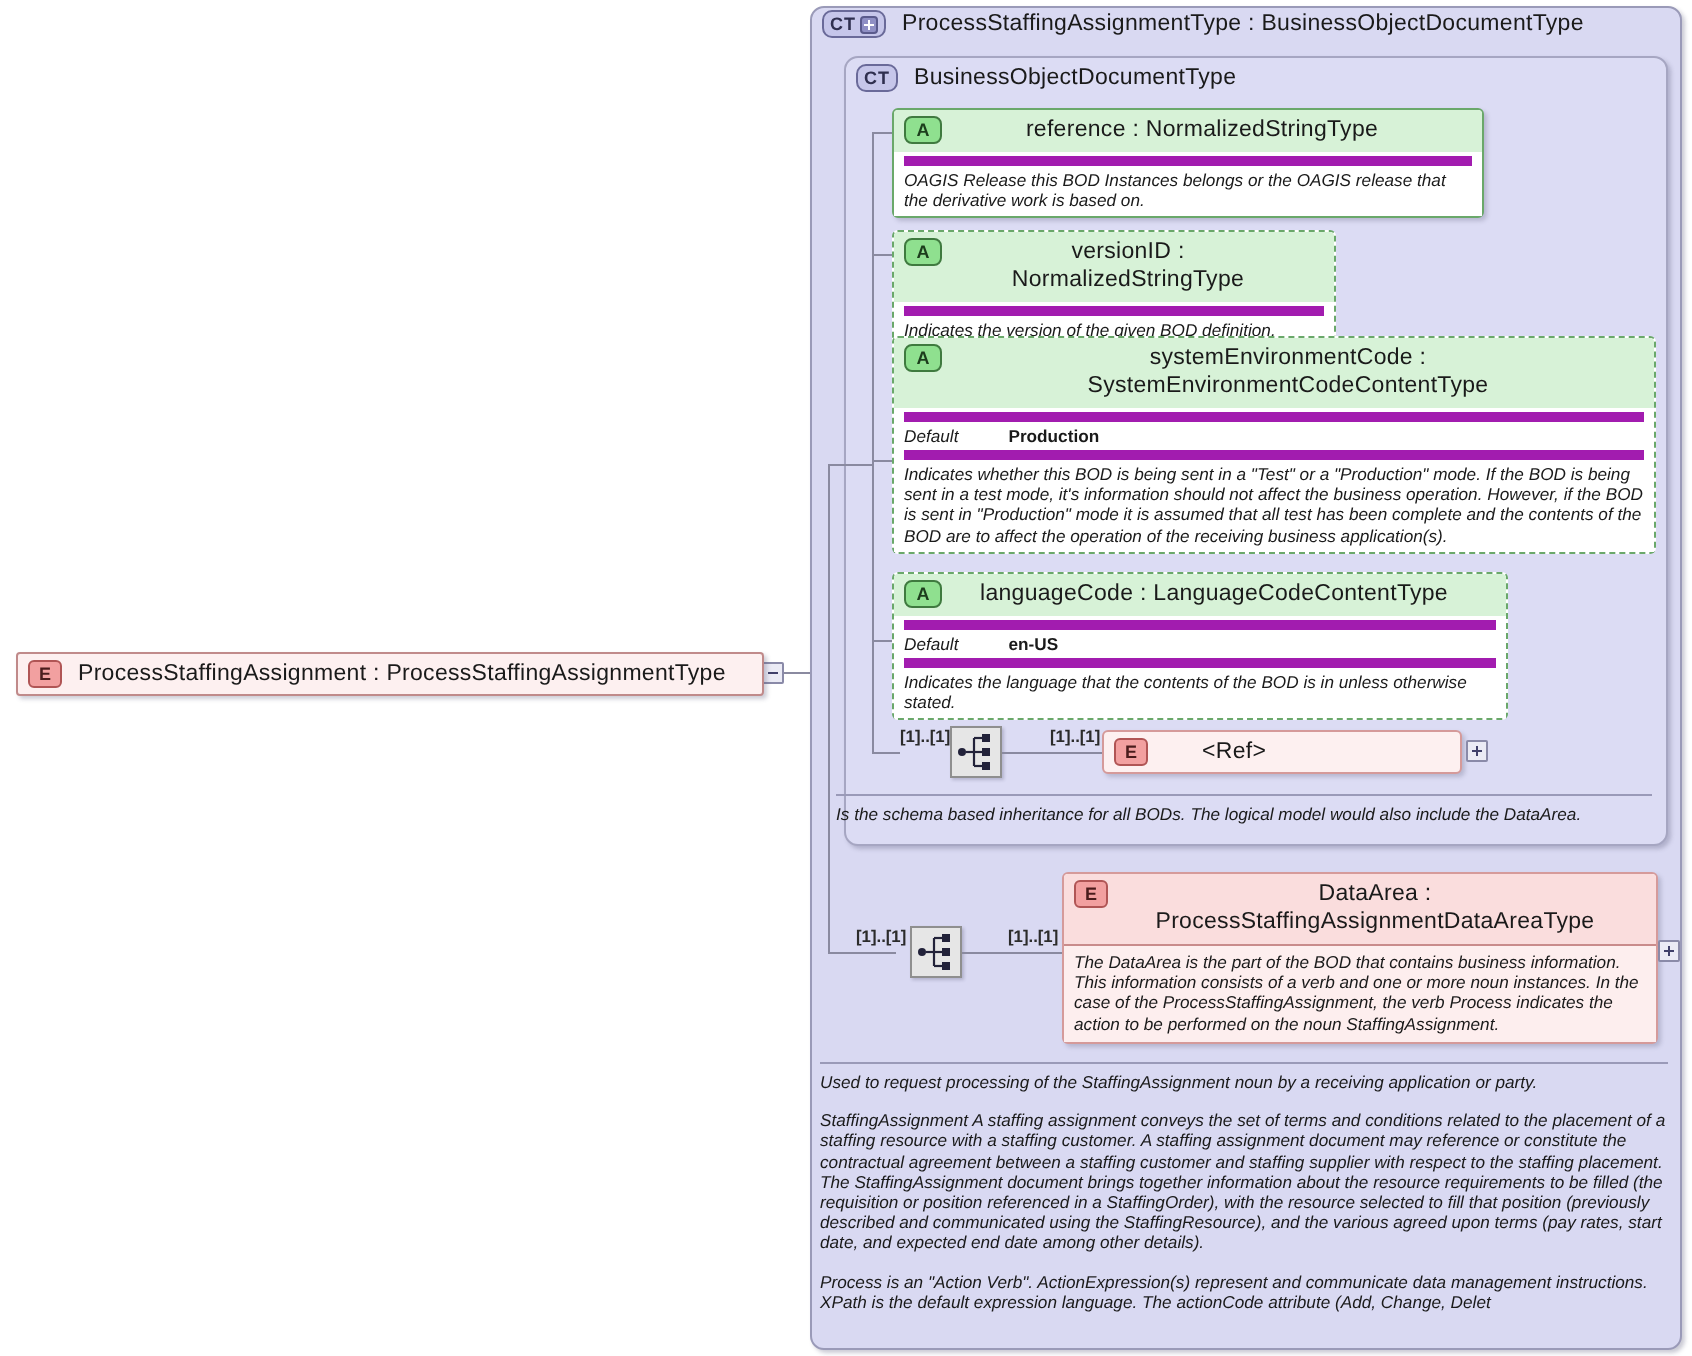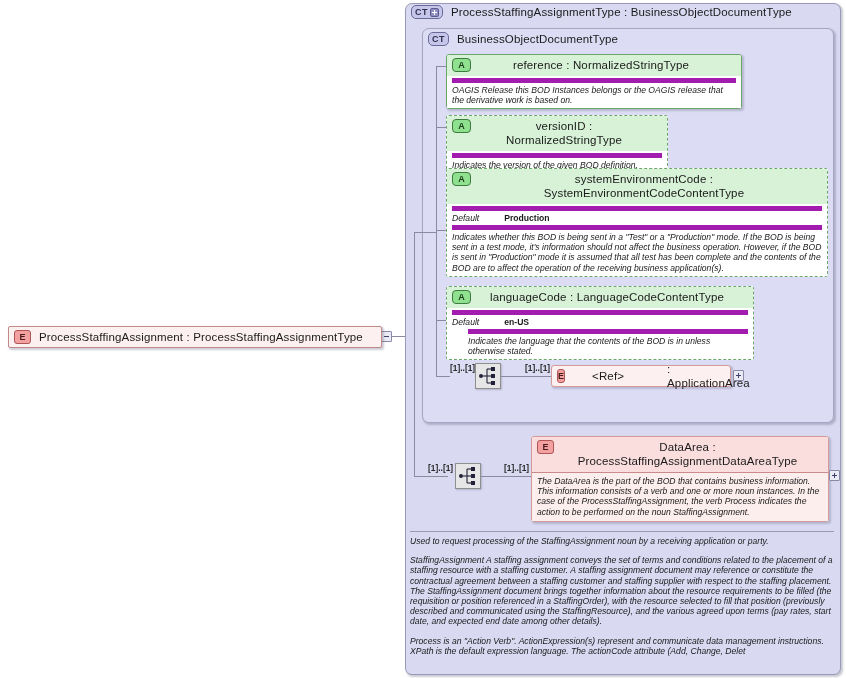--- a/index.html
+++ b/index.html
@@ -314,21 +314,21 @@
   <div class="node node-attr optional" style="left:446px; top:286px; width:308px;">
     <div class="hdr">
       <span class="badge badge-a">A</span>
       <span class="ttl">languageCode : LanguageCodeContentType</span>
     </div>
     <div class="body">
       <div class="dflt rowline">
         <span class="dflt-lbl">Default</span>
         <span class="dflt-val">en-US</span>
       </div>
-      <div class="doc rowline" style="padding-top:2px;margin-left:16px;">Indicates the language that the contents of the BOD is in unless otherwise stated.</div>
+      <div class="doc rowline" style="padding-top:2px;">Indicates the language that the contents of the BOD is in unless otherwise stated.</div>
     </div>
   </div>
 
   <span class="card" style="left:450px; top:363px;">[1]..[1]</span>
   <div class="seq" style="left:475px; top:363px;">
     <svg width="24" height="24" viewBox="0 0 24 24">
       <circle cx="5" cy="12" r="2" fill="#22223a"></circle>
       <line x1="7" y1="12" x2="11" y2="12" stroke="#22223a" stroke-width="1.1"></line>
       <line x1="11" y1="5" x2="11" y2="19" stroke="#22223a" stroke-width="1.1"></line>
       <line x1="11" y1="5" x2="15" y2="5" stroke="#22223a" stroke-width="1.1"></line>
@@ -339,25 +339,25 @@
       <rect x="15" y="17" width="4" height="4" fill="#22223a"></rect>
     </svg>
   </div>
   <div class="ln h" style="left:501px; top:376px; width:50px;"></div>
   <span class="card" style="left:525px; top:363px;">[1]..[1]</span>
 
   <div class="node node-el flat" style="left:551px; top:365px; width:180px; height:22px; display:flex; align-items:center;">
     <div class="hdr" style="border:none; background:transparent; width:100%; align-items:center; padding:0 6px 0 5px;">
       <span class="badge badge-e">E</span>
       <span class="ttl" style="flex:0 0 auto; width:68px;margin-left:20px;">&lt;Ref&gt;</span>
-      <span class="ttl">: ApplicationArea</span>
     </div>
   </div>
   <div class="pm plus" style="left:733px; top:370px;"></div>
 
+  <div id="inner-doc" class="doc">Is the schema based inheritance for all BODs. The logical model would also include the DataArea.</div>
 
   <span class="card" style="left:428px; top:463px;">[1]..[1]</span>
   <div class="seq" style="left:455px; top:463px;">
     <svg width="24" height="24" viewBox="0 0 24 24">
       <circle cx="5" cy="12" r="2" fill="#22223a"></circle>
       <line x1="7" y1="12" x2="11" y2="12" stroke="#22223a" stroke-width="1.1"></line>
       <line x1="11" y1="5" x2="11" y2="19" stroke="#22223a" stroke-width="1.1"></line>
       <line x1="11" y1="5" x2="15" y2="5" stroke="#22223a" stroke-width="1.1"></line>
       <line x1="11" y1="12" x2="15" y2="12" stroke="#22223a" stroke-width="1.1"></line>
       <line x1="11" y1="19" x2="15" y2="19" stroke="#22223a" stroke-width="1.1"></line>

